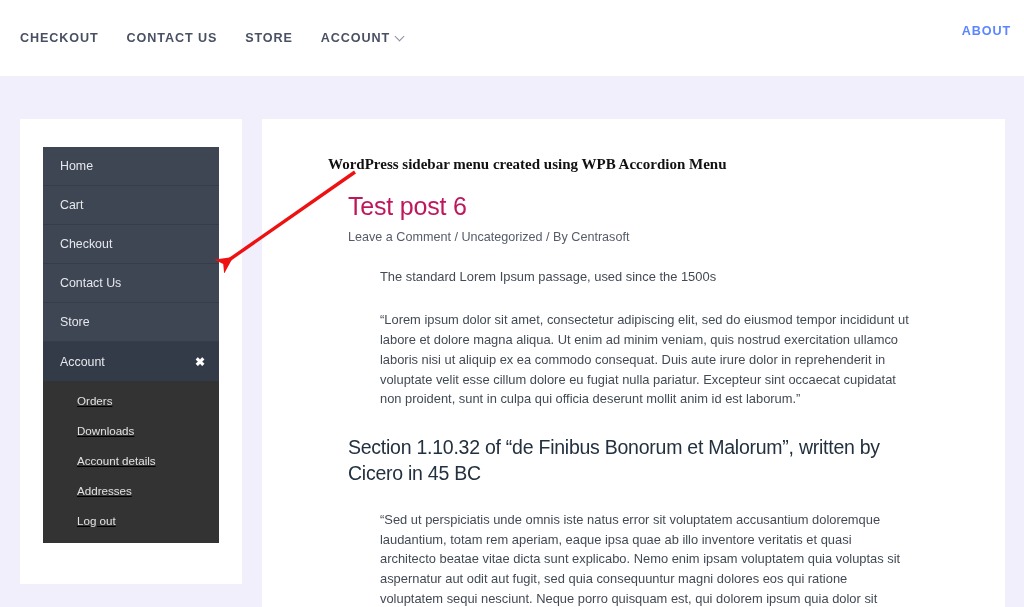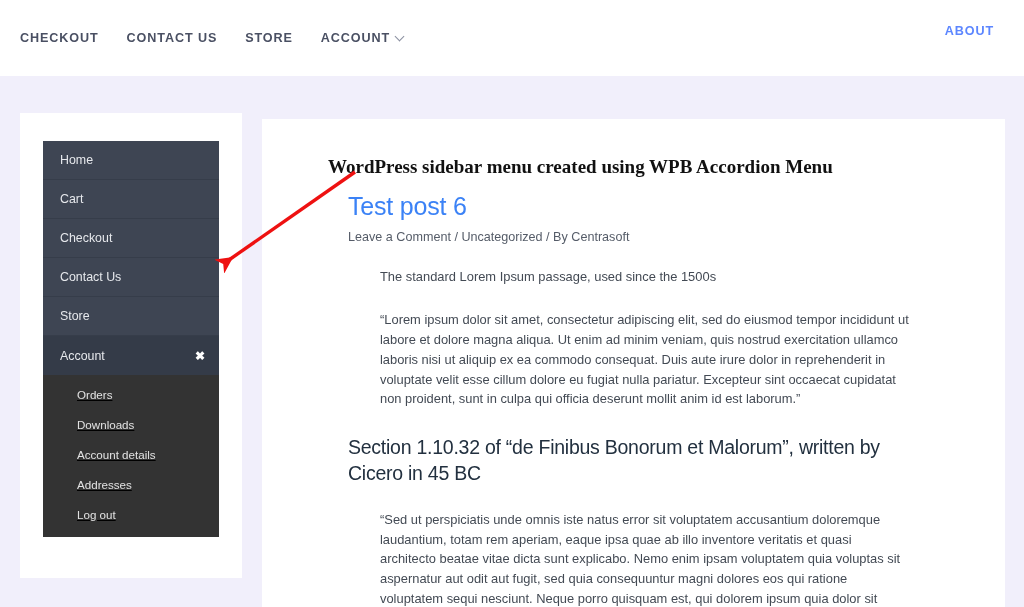--- a/index.html
+++ b/index.html
@@ -61,35 +61,35 @@
     position: absolute;
     left: 0; top: 1px;
     width: 6px; height: 6px;
     border-right: 1.4px solid #8a8fa0;
     border-bottom: 1.4px solid #8a8fa0;
     transform: rotate(45deg);
   }
 
   #about-link {
     position: absolute;
-    right: 30px;
+    right: 13px;
     top: 24px;
     font-size: 12.6px;
     font-weight: bold;
     letter-spacing: 0.9px;
     color: #5c86ff;
     text-decoration: none;
     cursor: pointer;
   }
 
   
   #sidebar-card {
     position: absolute;
     left: 20px;
-    top: 113px;
+    top: 119px;
     width: 222px;
     height: 465px;
     background: #ffffff;
   }
 
   #accordion-menu {
     position: absolute;
     left: 23px;
     top: 28px;
     width: 176px;
@@ -152,36 +152,36 @@
     background: #ffffff;
     overflow: hidden;
   }
 
   #annotation-title {
     position: absolute;
     left: 66px;
     top: 37px;
     font-family: "Liberation Serif", serif;
     font-weight: bold;
-    font-size: 19px;
+    font-size: 15px;
     color: #111111;
     white-space: nowrap;
   }
 
   #post-body {
     position: absolute;
     left: 86px;
     top: 72px;
     width: 562px;
   }
 
   #post-title {
     font-size: 25px;
     font-weight: normal;
-    color: #3b82f6;
+    color: #be185d;
     line-height: 1.2;
     letter-spacing: -0.2px;
   }
 
   #post-meta {
     margin-top: 9px;
     font-size: 12.6px;
     color: #555c68;
   }
 

